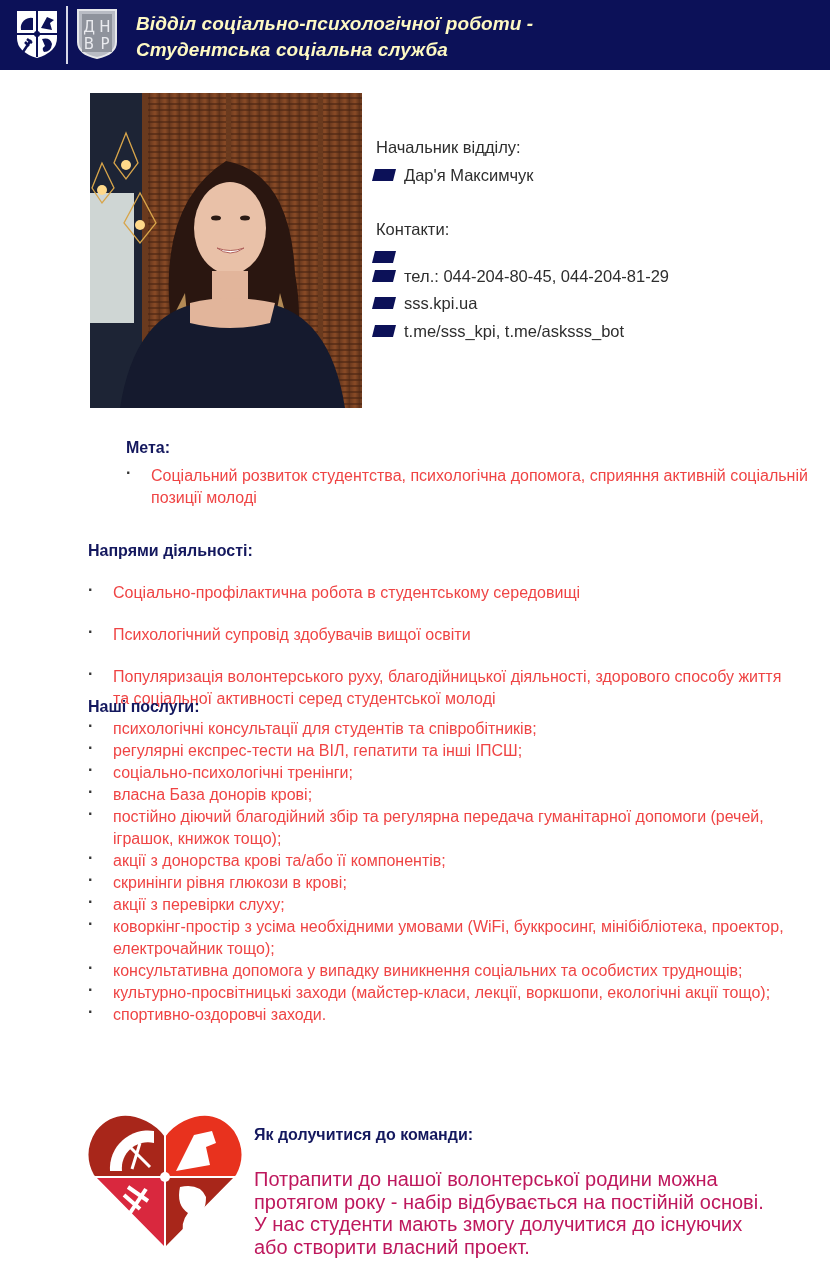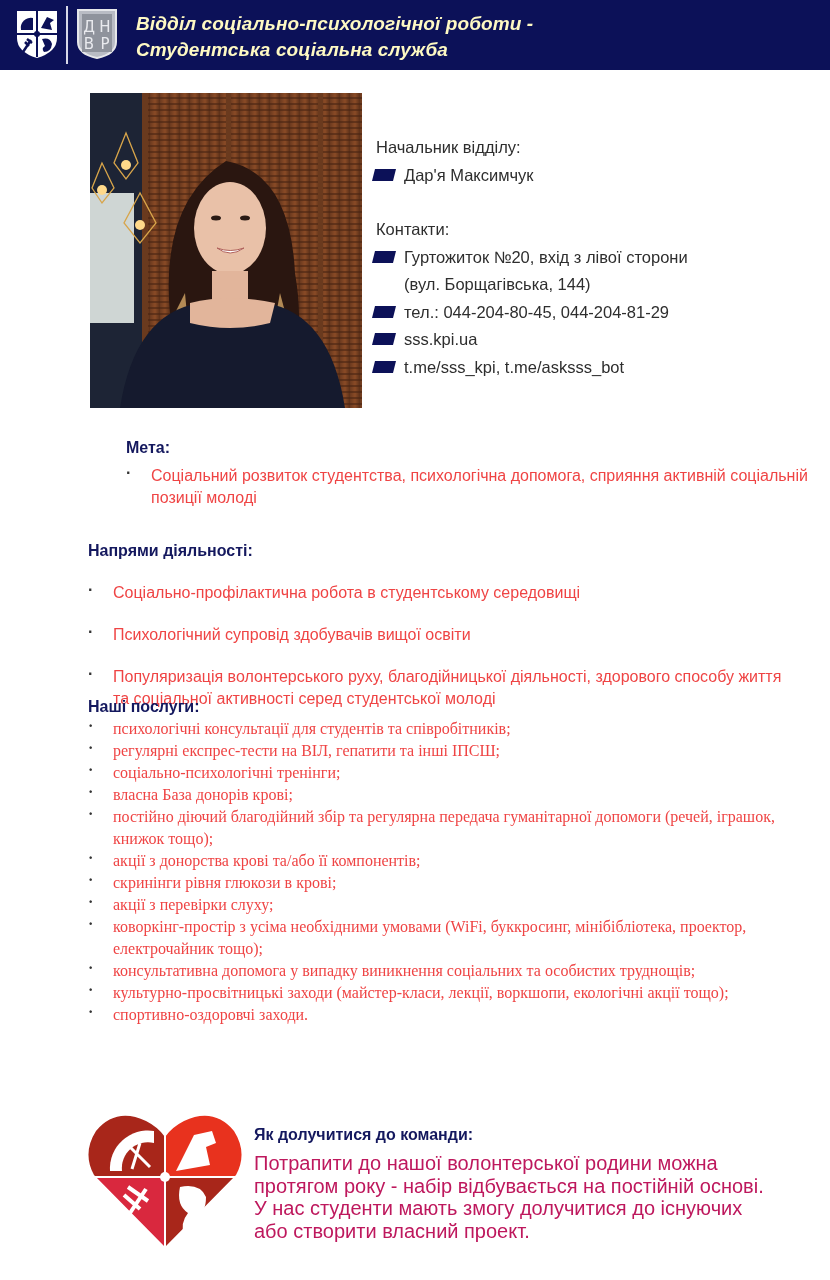--- a/index.html
+++ b/index.html
@@ -25,26 +25,26 @@
   .section { position: absolute; left: 88px; }
   .sec-title { color: #14185e; font-weight: bold; font-size: 16px; line-height: 22px; }
   ul.bl { list-style: none; margin: 0; padding: 0; }
   ul.bl li { position: relative; padding-left: 25px; font-size: 16px; color: #ef4444; }
   ul.bl li::before { content: "·"; position: absolute; left: 0; top: -3px; font-weight: bold; font-size: 16px; color: #333; }
   .s-goal { top: 437px; width: 700px; margin-left: 38px; }
   .s-goal li { line-height: 22px; margin-top: 6px; }
   .s-dir { top: 540px; width: 710px; }
   .s-dir li { line-height: 22px; margin-top: 20px; }
   .s-serv { top: 696px; width: 700px; }
-  .s-serv li { line-height: 22px; font-family: Liberation Serif, serif; }
+  .s-serv li { line-height: 22px; }
   .s-serv ul { margin-top: 0px; }
 
   .heart { position: absolute; left: 88px; top: 1113px; width: 155px; height: 135px; }
   .join { position: absolute; left: 254px; top: 1124px; width: 520px; }
-  .join .sec-title { margin-bottom: 6px; }
+  .join .sec-title { margin-bottom: 22px; }
   .join-text { font-size: 20px; line-height: 22.5px; color: #be185d; }
 </style>
 </head>
 <body>
 
 <div class="header">
   <svg class="logo1" viewBox="0 0 46 52">
     <path d="M3 3 H43 V30 Q43 44 23 50 Q3 44 3 30 Z" fill="#ffffff"></path>
     <line x1="23" y1="3" x2="23" y2="49" stroke="#0c1158" stroke-width="2"></line>
     <line x1="3" y1="26" x2="43" y2="26" stroke="#0c1158" stroke-width="2"></line>
@@ -116,21 +116,20 @@
         <path d="M3 0 H24 L21 12 H0 Z" fill="#0c1158"></path>
       </svg>
     <span>Дар'я Максимчук</span>
   </div>
   <div class="gap"></div>
   <div class="label">Контакти:</div>
   <div class="row">
     <svg class="mark" viewBox="0 0 24 12">
         <path d="M3 0 H24 L21 12 H0 Z" fill="#0c1158"></path>
       </svg>
-    <span><span>Гуртожиток №20, вхід з лівої сторони</span><br><span>(вул. Борщагівська, 144)</span></span>
   </div>
   <div class="row">
     <svg class="mark" viewBox="0 0 24 12">
         <path d="M3 0 H24 L21 12 H0 Z" fill="#0c1158"></path>
       </svg>
     <span>тел.: 044-204-80-45, 044-204-81-29</span>
   </div>
   <div class="row">
     <svg class="mark" viewBox="0 0 24 12">
         <path d="M3 0 H24 L21 12 H0 Z" fill="#0c1158"></path>

